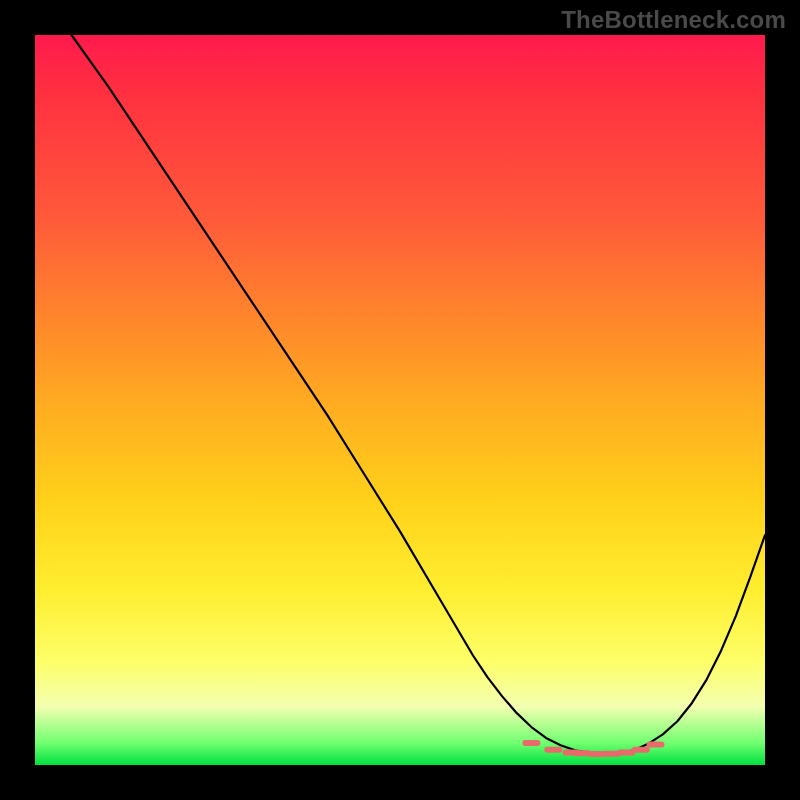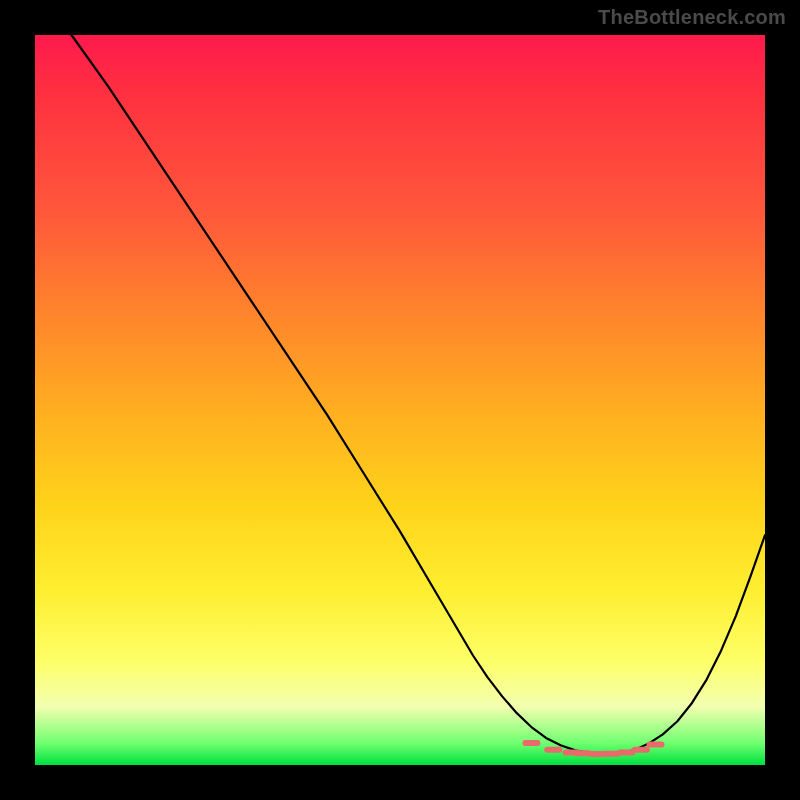--- a/index.html
+++ b/index.html
@@ -42,21 +42,21 @@
     inset: 0;
     width: 100%;
     height: 100%;
     overflow: visible;
   }
   .watermark {
     position: absolute;
     top: 6px;
     right: 14px;
     color: #4a4a4a;
-    font-size: 20px;
+    font-size: 24px;
     font-weight: 600;
     letter-spacing: 0.2px;
     user-select: none;
   }
 </style>
 </head>
 <body>
 
 <div class="frame">
 

